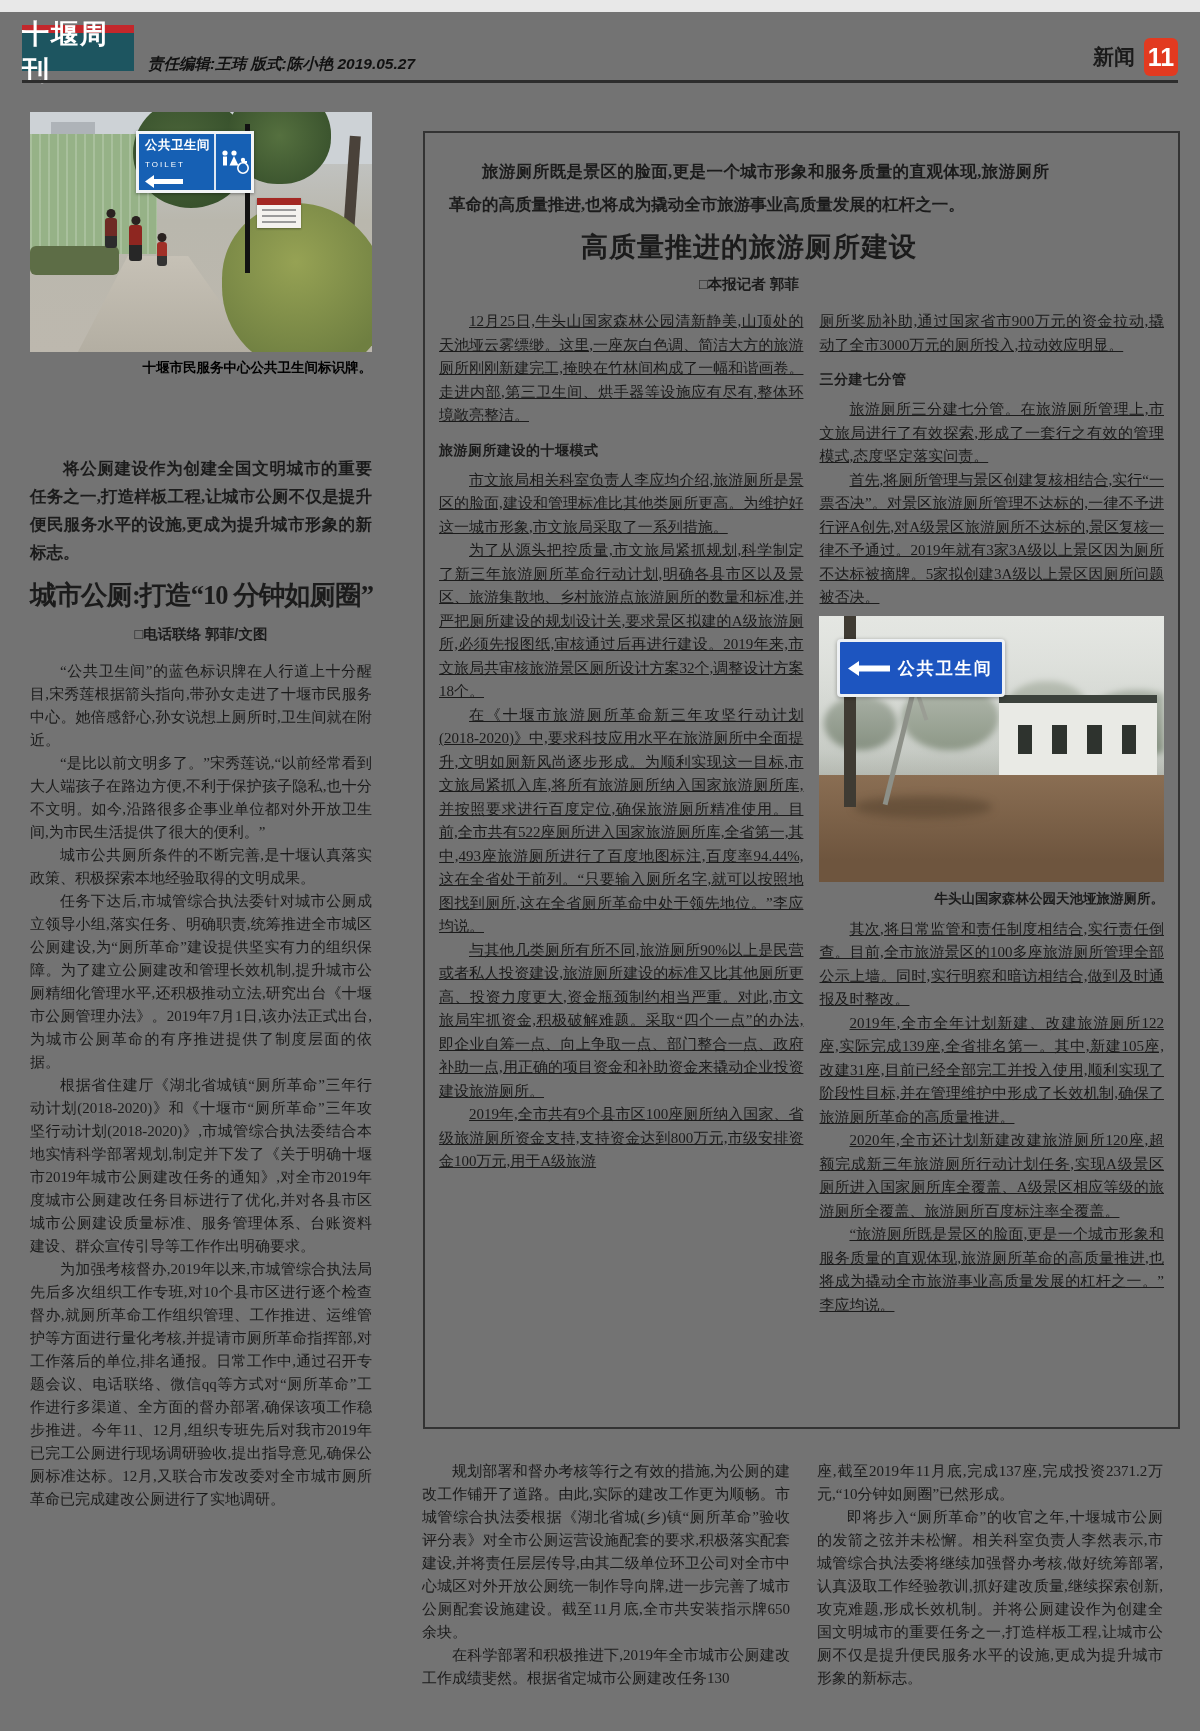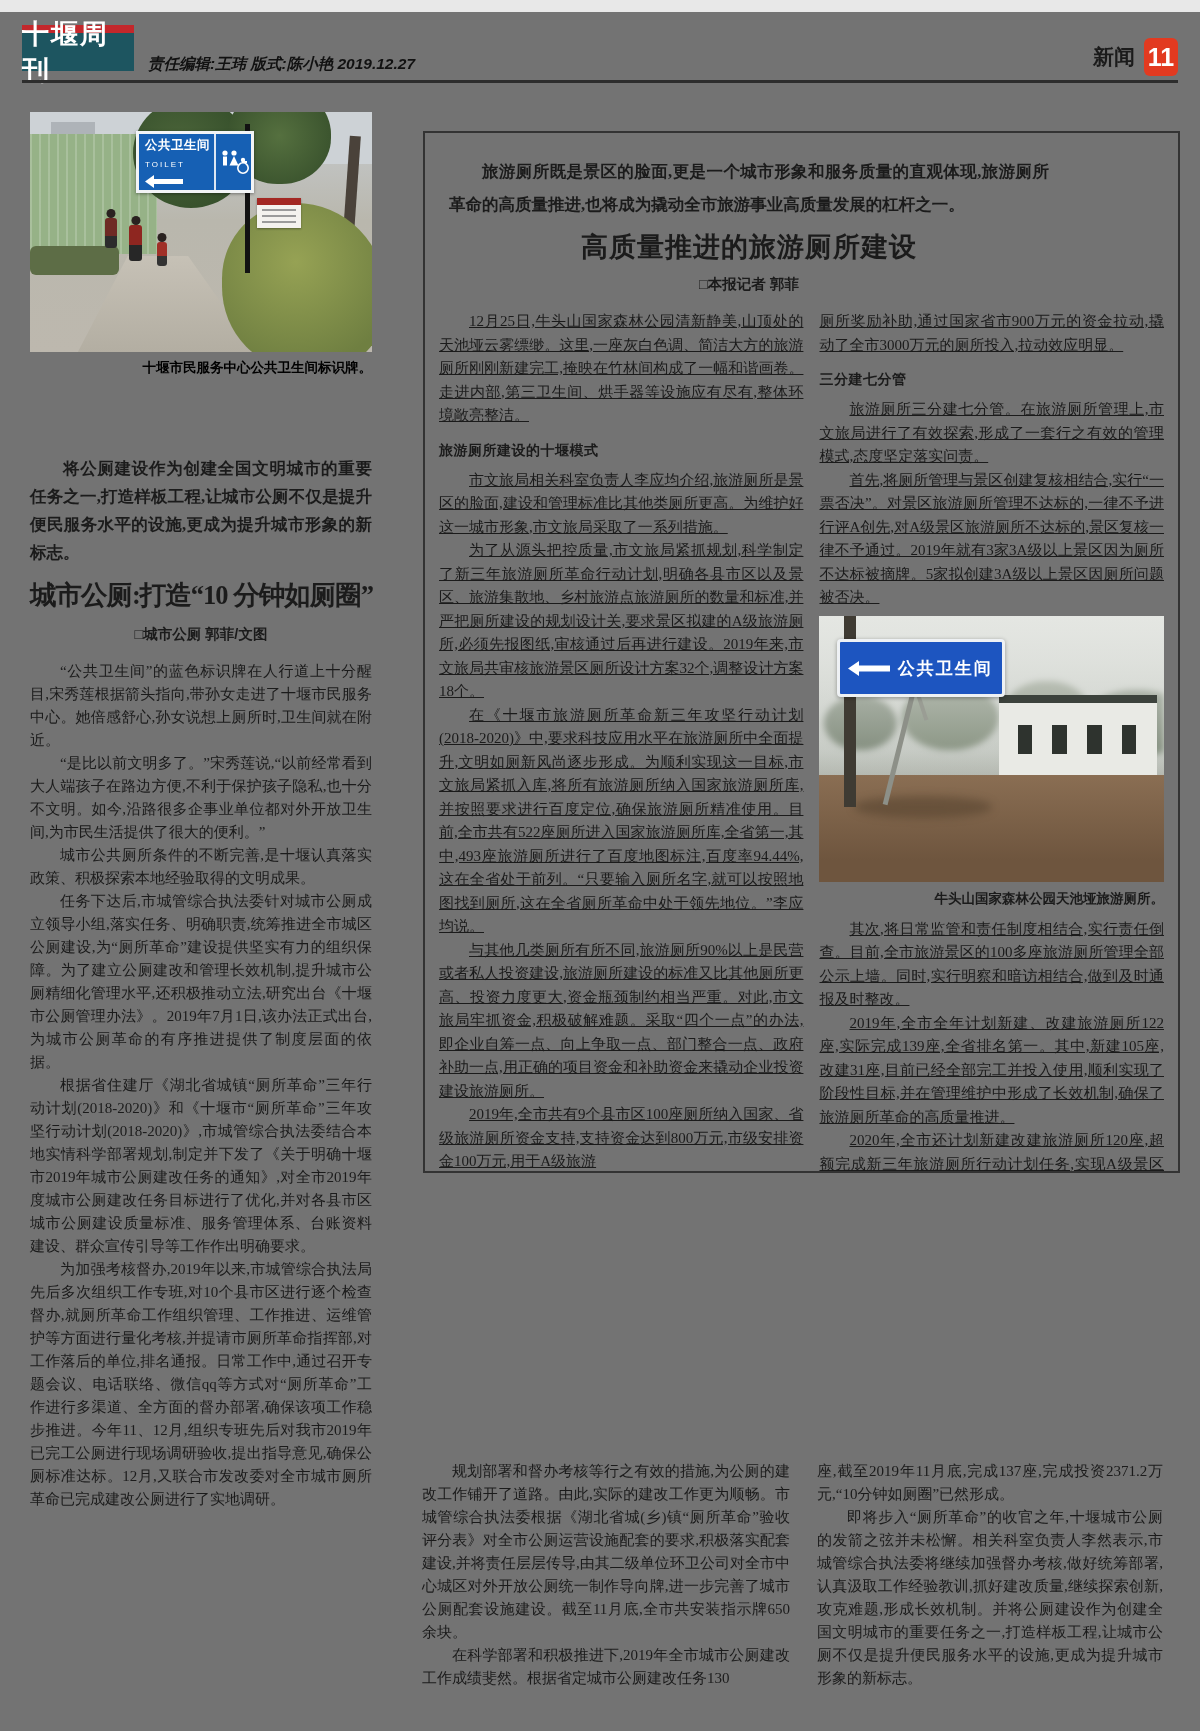--- a/index.html
+++ b/index.html
@@ -71,21 +71,21 @@
   .headline { margin-top:10px; font-size:26.5px; font-weight:bold; letter-spacing:-1px; white-space:nowrap; }
   .byline { margin-top:12px; text-align:center; font-weight:bold; font-size:14.5px;
     font-family:"Liberation Sans","DejaVu Sans",sans-serif; }
   .body-text { margin-top:16px; }
   .body-text p, .bcol p, .bottom-col p {
     font-size:15px; line-height:23px; text-align:justify; text-indent:2em;
   }
   .no-indent { text-indent:0 !important; }
 
   
-  .feature-box { position:absolute; left:423px; top:119px; width:757px; height:1042px;
+  .feature-box { position:absolute; left:423px; top:119px; width:757px; height:1298px;
       border:2px solid #333; overflow:hidden; }
   .lede { margin:22px 0 0 24px; width:600px; font-weight:bold; font-size:16.5px; line-height:33px; text-align:justify; text-indent:2em; }
   .box-title { margin:8px 0 0 14px; width:620px; text-align:center; font-size:27px; font-weight:bold; letter-spacing:1px; }
   .box-byline { margin:10px 0 0 14px; width:620px; text-align:center; font-weight:bold; font-size:14.5px;
       font-family:"Liberation Sans","DejaVu Sans",sans-serif; }
   .box-cols { display:flex; gap:16px; padding:16px 14px 0 14px; }
   .bcol-left { width:366px; }
   .bcol-right { width:346px; }
   .bcol p { font-size:15px; line-height:23.5px;text-decoration:underline; }
   .subhead { font-family:"Liberation Sans","DejaVu Sans",sans-serif; font-weight:bold; font-size:14px;
@@ -122,21 +122,21 @@
 </style>
 </head>
 <body>
 
 <div class="page">
 
   <div class="masthead">
     <div class="masthead-redbar"></div>
     <div class="masthead-box">十堰周刊</div>
   </div>
-  <div class="editor-line">责任编辑:王玮  版式:陈小艳  2019.12.27</div>
+  <div class="editor-line">责任编辑:王玮  版式:陈小艳  2019.05.27</div>
   <div class="header-right">
     <span class="section-label">新闻</span>
     <span class="page-badge">11</span>
   </div>
   <div class="header-rule"></div>
 
   <div class="left-col">
     <div class="photo1">
       <div class="p1-sky"></div>
       <div class="p1-building"></div>
@@ -180,21 +180,21 @@
       <div class="p1-minisign">
           <i></i>
           <i></i>
           <i></i>
         </div>
     </div>
     <div class="photo-caption">十堰市民服务中心公共卫生间标识牌。</div>
 
     <div class="intro">将公厕建设作为创建全国文明城市的重要任务之一,打造样板工程,让城市公厕不仅是提升便民服务水平的设施,更成为提升城市形象的新标志。</div>
     <h1 class="headline">城市公厕:打造“10 分钟如厕圈”</h1>
-    <div class="byline">□城市公厕 郭菲/文图</div>
+    <div class="byline">□电话联络 郭菲/文图</div>
 
     <div class="body-text">
       <p>“公共卫生间”的蓝色标识牌在人行道上十分醒目,宋秀莲根据箭头指向,带孙女走进了十堰市民服务中心。她倍感舒心,孙女说想上厕所时,卫生间就在附近。</p>
       <p>“是比以前文明多了。”宋秀莲说,“以前经常看到大人端孩子在路边方便,不利于保护孩子隐私,也十分不文明。如今,沿路很多企事业单位都对外开放卫生间,为市民生活提供了很大的便利。”</p>
       <p>城市公共厕所条件的不断完善,是十堰认真落实政策、积极探索本地经验取得的文明成果。</p>
       <p>任务下达后,市城管综合执法委针对城市公厕成立领导小组,落实任务、明确职责,统筹推进全市城区公厕建设,为“厕所革命”建设提供坚实有力的组织保障。为了建立公厕建改和管理长效机制,提升城市公厕精细化管理水平,还积极推动立法,研究出台《十堰市公厕管理办法》。2019年7月1日,该办法正式出台,为城市公厕革命的有序推进提供了制度层面的依据。</p>
       <p>根据省住建厅《湖北省城镇“厕所革命”三年行动计划(2018-2020)》和《十堰市“厕所革命”三年攻坚行动计划(2018-2020)》,市城管综合执法委结合本地实情科学部署规划,制定并下发了《关于明确十堰市2019年城市公厕建改任务的通知》,对全市2019年度城市公厕建改任务目标进行了优化,并对各县市区城市公厕建设质量标准、服务管理体系、台账资料建设、群众宣传引导等工作作出明确要求。</p>
       <p>为加强考核督办,2019年以来,市城管综合执法局先后多次组织工作专班,对10个县市区进行逐个检查督办,就厕所革命工作组织管理、工作推进、运维管护等方面进行量化考核,并提请市厕所革命指挥部,对工作落后的单位,排名通报。日常工作中,通过召开专题会议、电话联络、微信qq等方式对“厕所革命”工作进行多渠道、全方面的督办部署,确保该项工作稳步推进。今年11、12月,组织专班先后对我市2019年已完工公厕进行现场调研验收,提出指导意见,确保公厕标准达标。12月,又联合市发改委对全市城市厕所革命已完成建改公厕进行了实地调研。</p>
     </div>
   </div>

